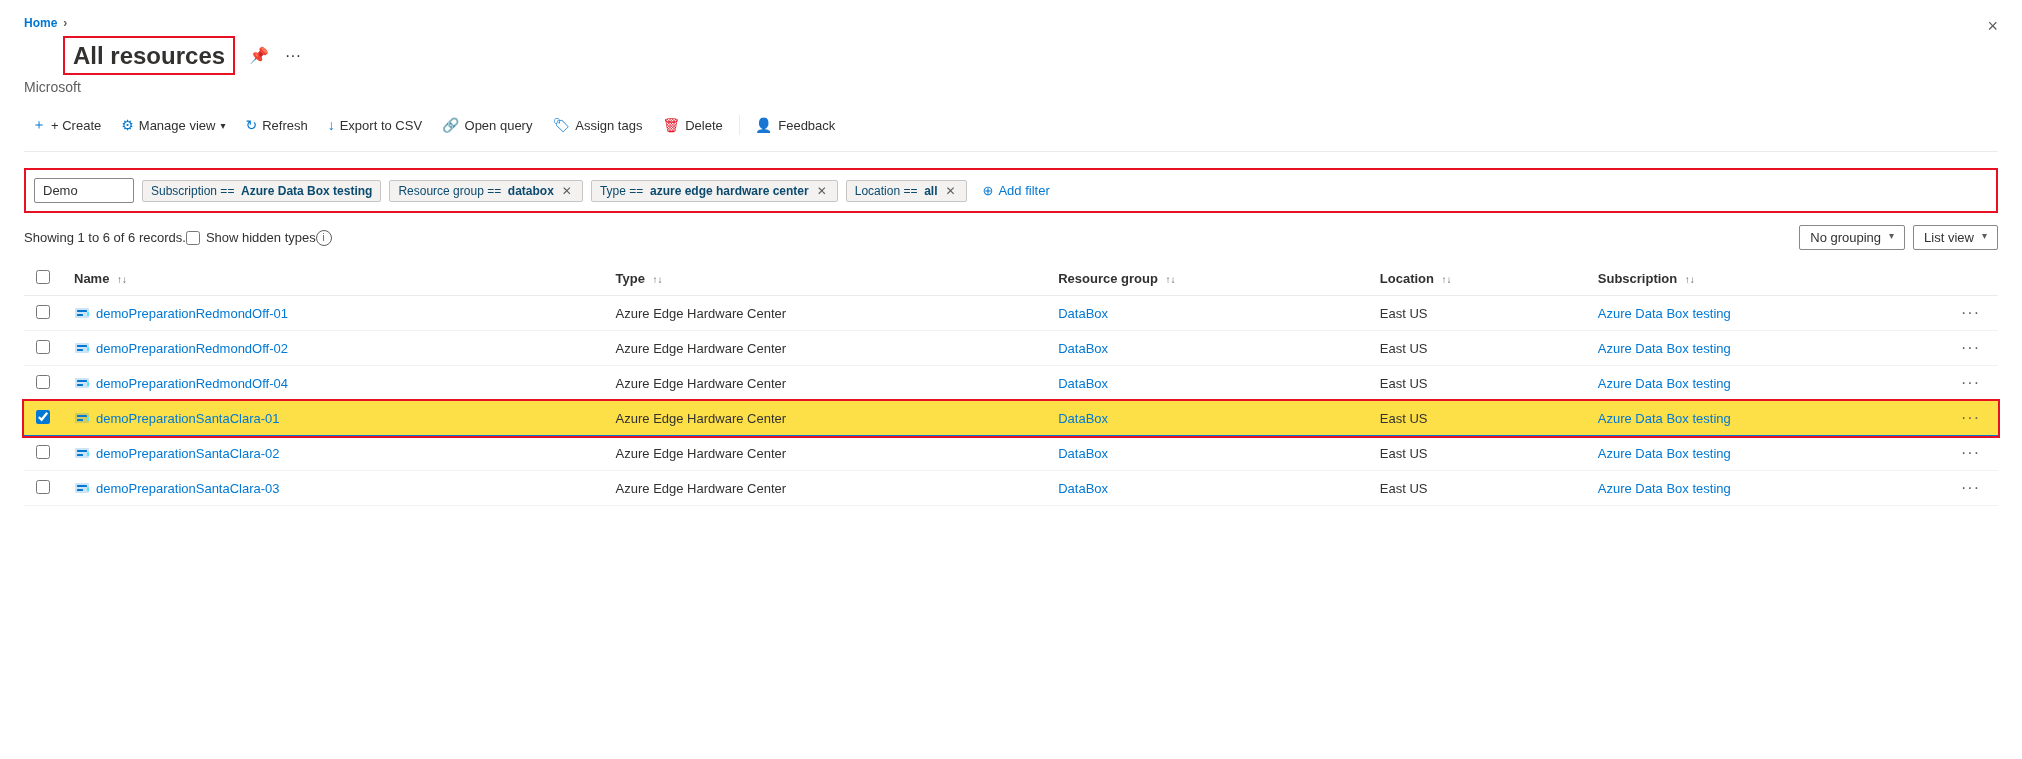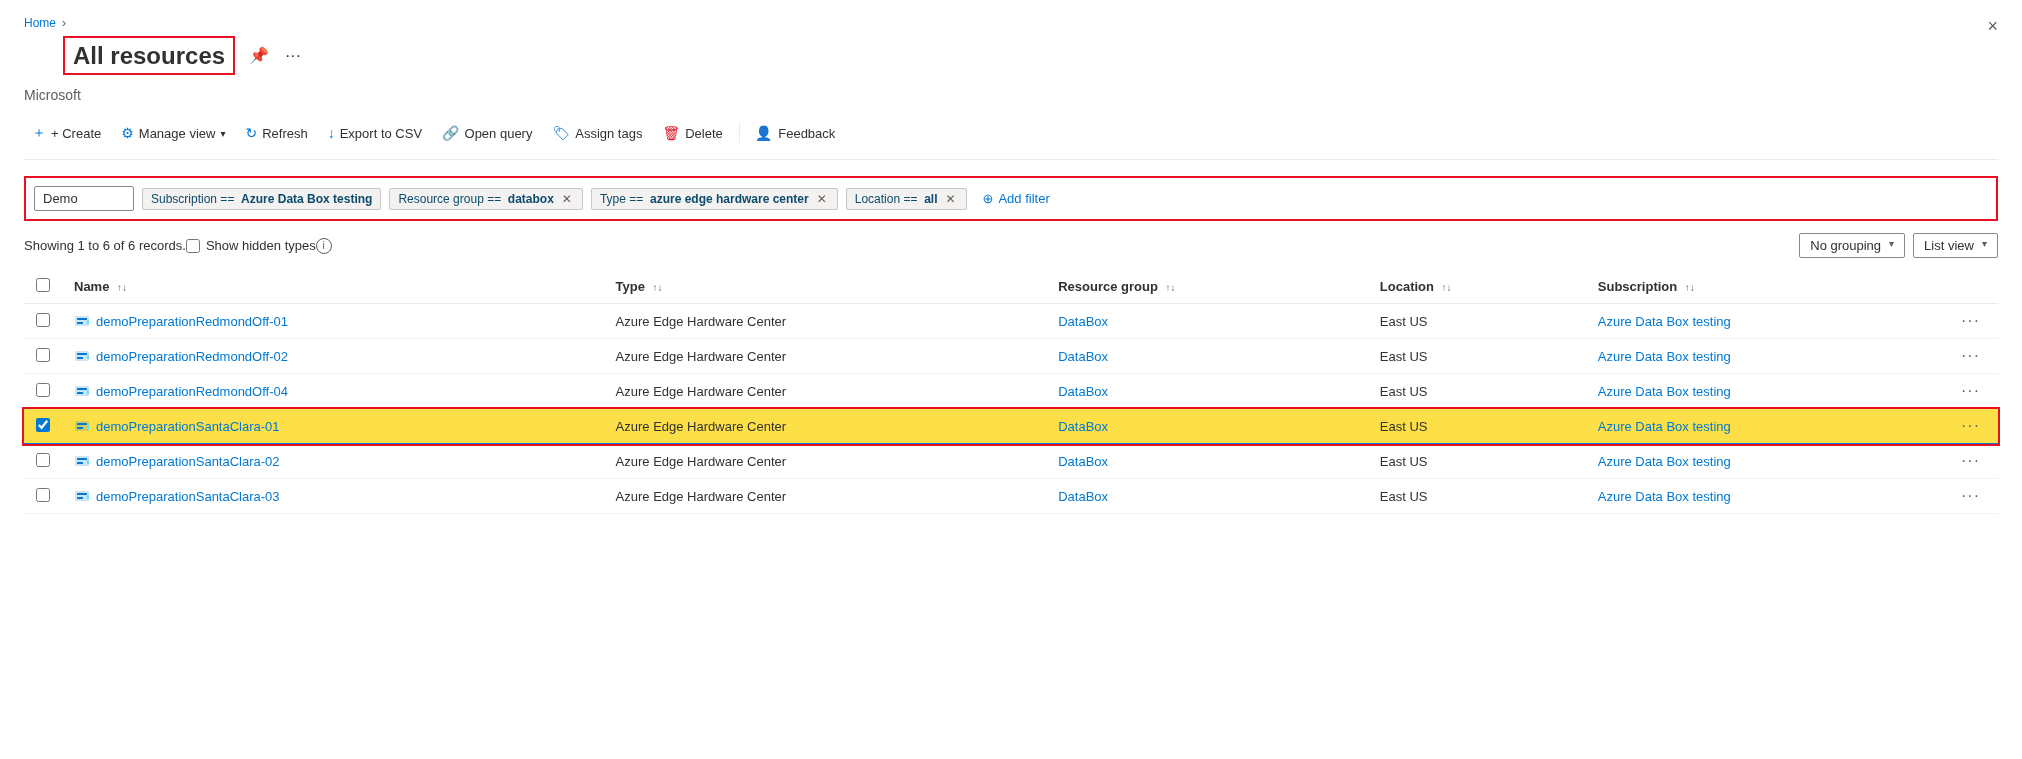--- a/index.html
+++ b/index.html
@@ -15,27 +15,28 @@
       padding: 16px 24px;
       position: relative;
     }
     .breadcrumb {
       font-size: 12px;
       color: #0078d4;
       margin-bottom: 6px;
       display: flex;
       align-items: flex-end;
       gap: 6px;
+      font-weight: bold;
     }
     .breadcrumb span { color: #605e5c; font-size: 12px; }
     .page-header {
       display: flex;
       align-items: center;
       gap: 10px;
-      margin-bottom: 12px;
+      margin-bottom: 4px;
       padding-left: 39px;
     }
     .page-title {
       font-size: 24px;
       font-weight: 600;
       color: #323130;
       border: 2px solid #e81123;
       padding: 2px 8px;
       line-height: 1.3;
     }

